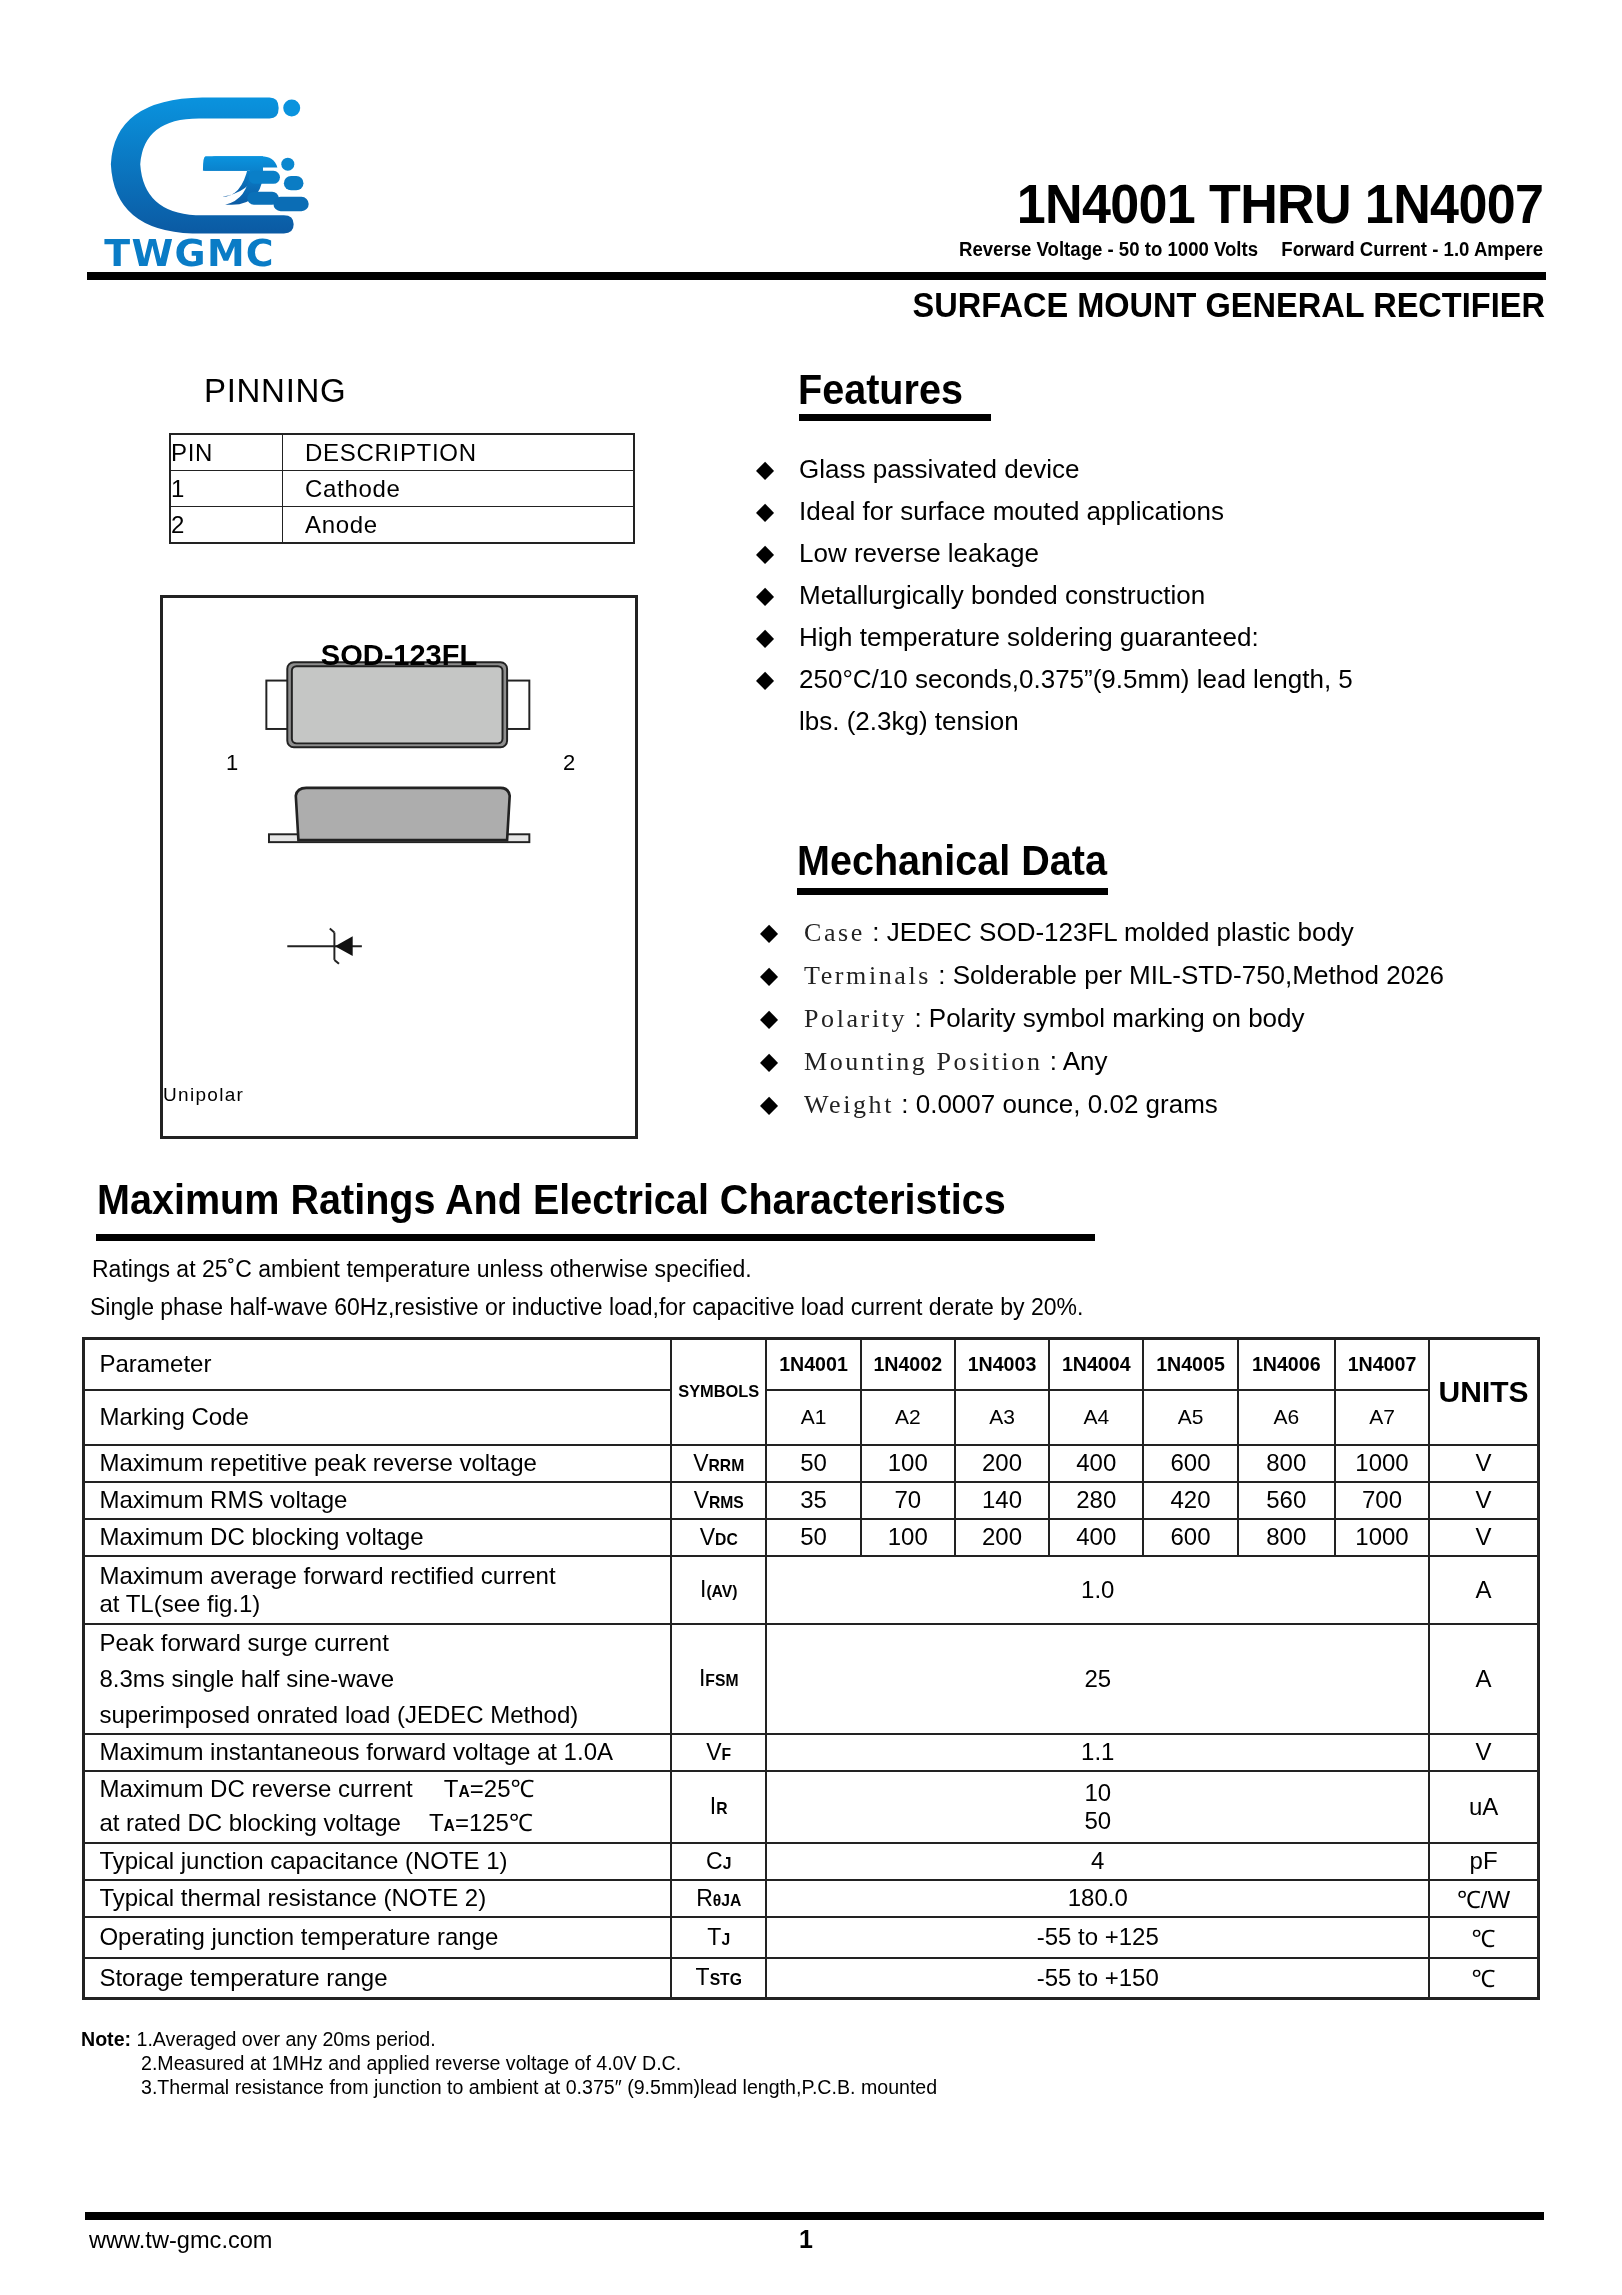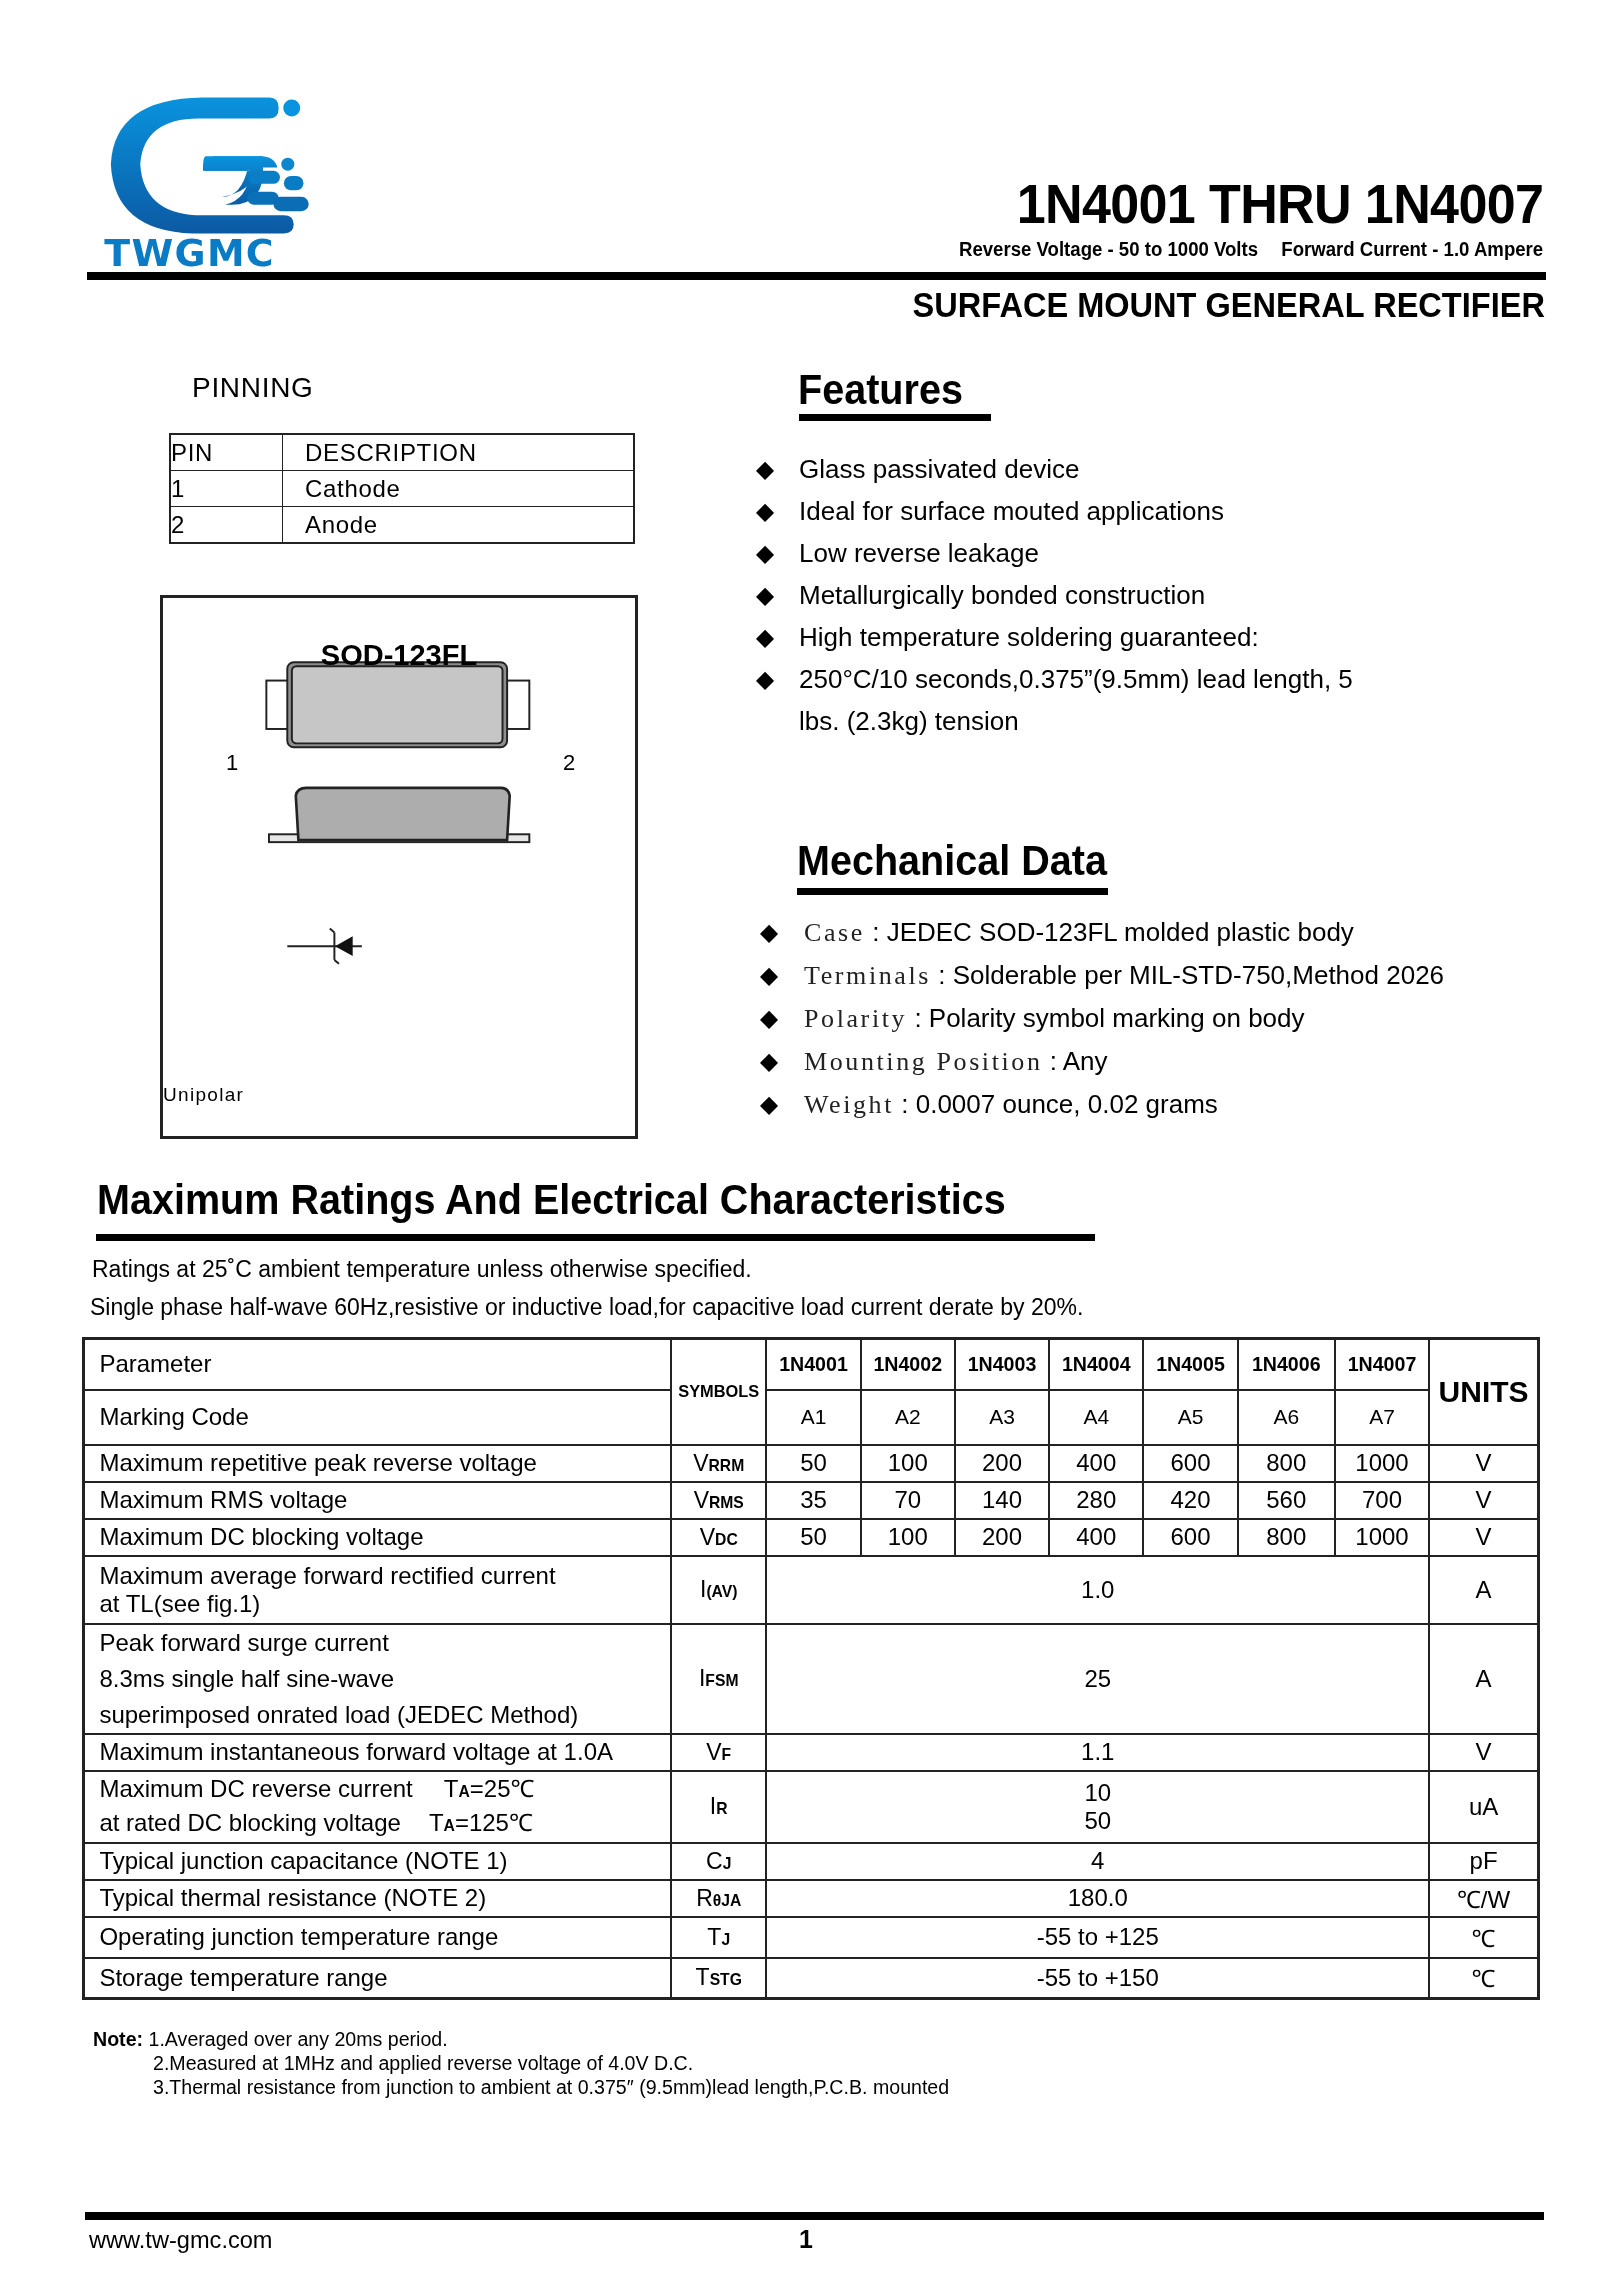--- a/index.html
+++ b/index.html
@@ -9,21 +9,21 @@
 
   
   #logo { left: 88px; top: 79px; width: 222px; height: 190px; }
   #title { right: 79px; top: 171px; font-size: 56px; font-weight: bold; letter-spacing: -0.7px; white-space: nowrap; transform: scaleX(0.93); transform-origin: right center; }
   #subtitle { right: 79px; top: 238px; font-size: 20px; font-weight: bold; white-space: nowrap; transform: scaleX(0.93); transform-origin: right center; }
   #subtitle span + span { margin-left: 25px; }
   #header-rule { left: 87px; top: 272px; width: 1459px; height: 7.9px; background: #000; }
   #product-type { right: 77px; top: 285px; font-size: 35px; font-weight: bold; white-space: nowrap; transform: scaleX(0.93); transform-origin: right center; }
 
   
-  #pinning-label { left: 192px; top: 372px; font-size: 28px; letter-spacing: 0.7px; }
+  #pinning-label { left: 204px; top: 372px; font-size: 33px; letter-spacing: 0.7px; }
   #pin-table { left: 169px; top: 433px; width: 466px; border-collapse: collapse; font-size: 24px; border: 2.6px solid #222; letter-spacing: 0.7px; }
   #pin-table td { border: 1.3px solid #222; height: 35px; padding: 0; }
   #pin-table td.c1 { width: 111px; text-align: left; }
   #pin-table td.c2 { padding-left: 22px; }
 
   
   #pkg-box { left: 160px; top: 595px; width: 478px; height: 544px; border: 3.3px solid #222; box-sizing: border-box; }
   #pkg-name { left: 0; width: 100%; top: 41px; text-align: center; font-size: 29px; font-weight: bold; }
   #pkg-svg { left: 0; top: 0; width: 471px; height: 538px; }
   #pin1-label { left: 63px; top: 152px; font-size: 22px; }
@@ -59,21 +59,21 @@
   #spec-table td.param { text-align: left; padding-left: 14.4px; }
   #spec-table td.sym { font-size: 23px; }
   #spec-table .sub { font-size: 15.7px; font-weight: bold; }
   #spec-table .hdr-part { font-size: 19.6px; font-weight: bold; }
   #spec-table .hdr-mark { font-size: 21px; font-weight: normal; }
   #spec-table .hdr-sym { font-size: 16.4px; font-weight: bold; }
   #spec-table .hdr-units { font-size: 30px; font-weight: bold; }
   #spec-table .ta { display: inline-block; margin-left: 33px; }
 
   
-  #notes { left: 81px; top: 2027px; font-size: 19.6px; line-height: 24px; margin-left: 12px; }
+  #notes { left: 81px; top: 2027px; font-size: 19.6px; line-height: 24px; }
   #notes .nlabel { font-weight: bold; }
   #notes .nline { padding-left: 60px; }
 
   
   #footer-rule { left: 85px; top: 2212px; width: 1459px; height: 7.9px; background: #000; }
   #footer-url { left: 89px; top: 2227px; font-size: 23.6px; }
   #footer-page { left: 799px; top: 2225px; font-size: 25px; font-weight: bold; }
 </style>
 </head>
 <body>

